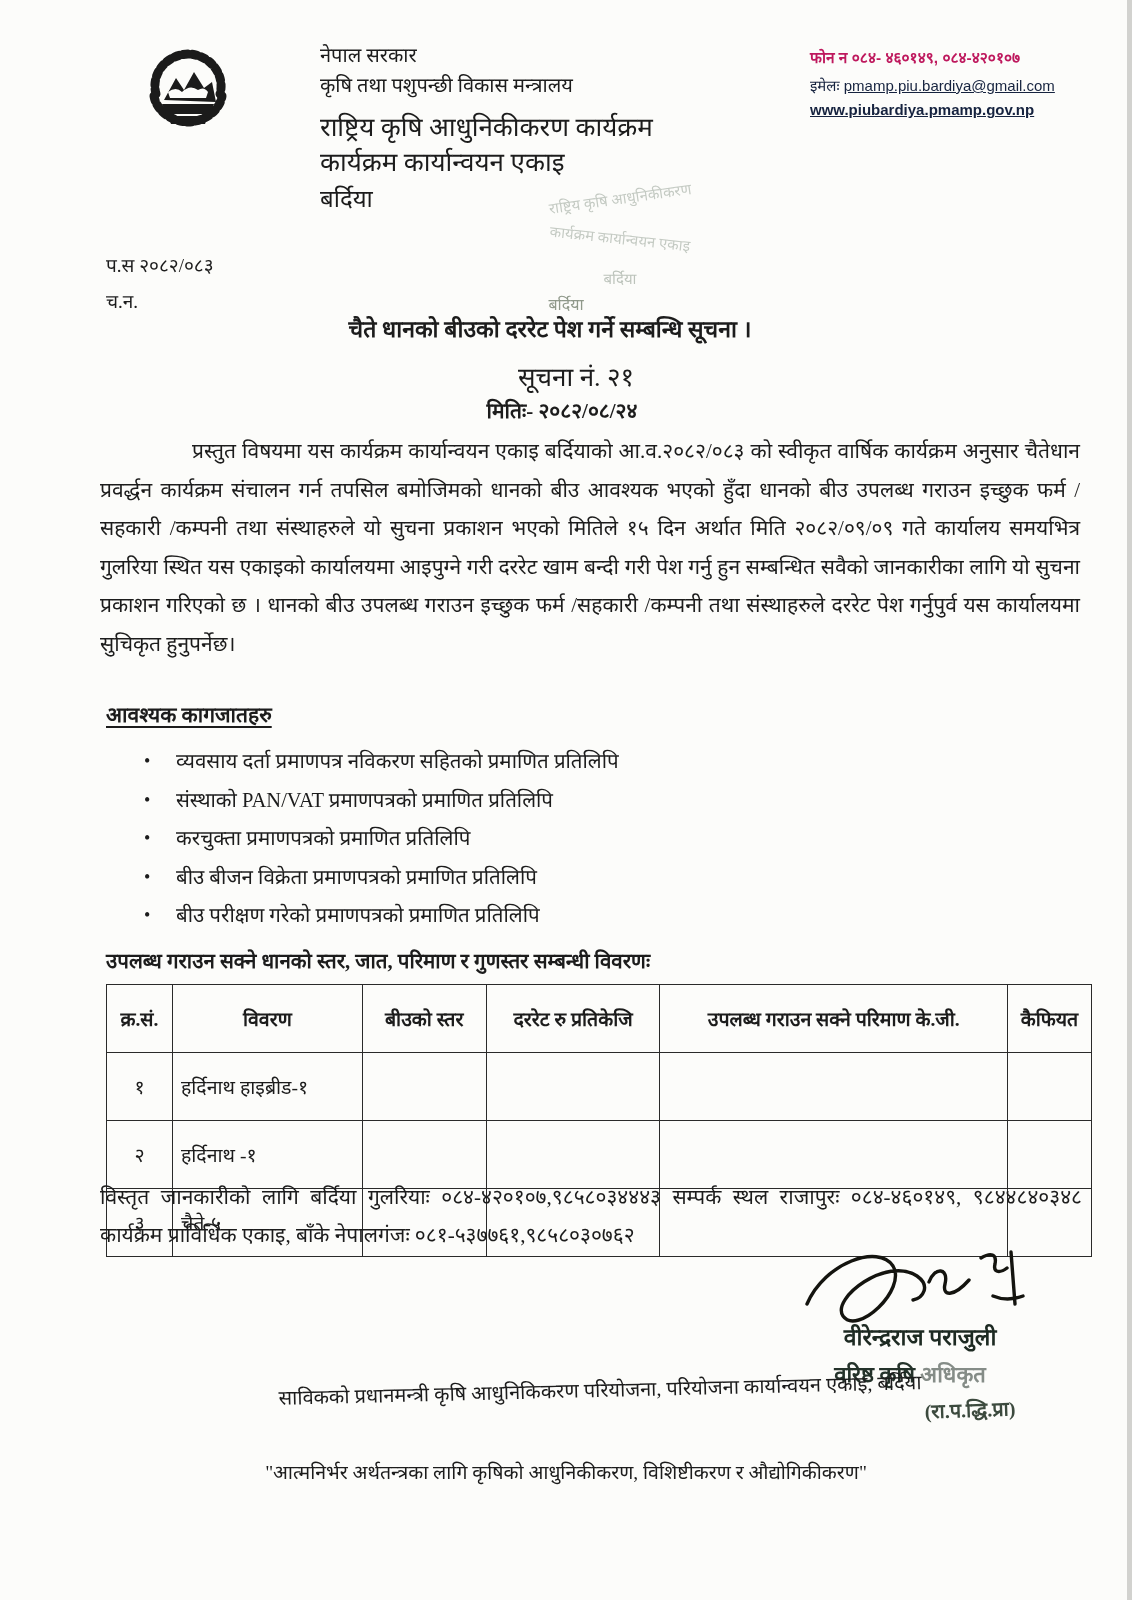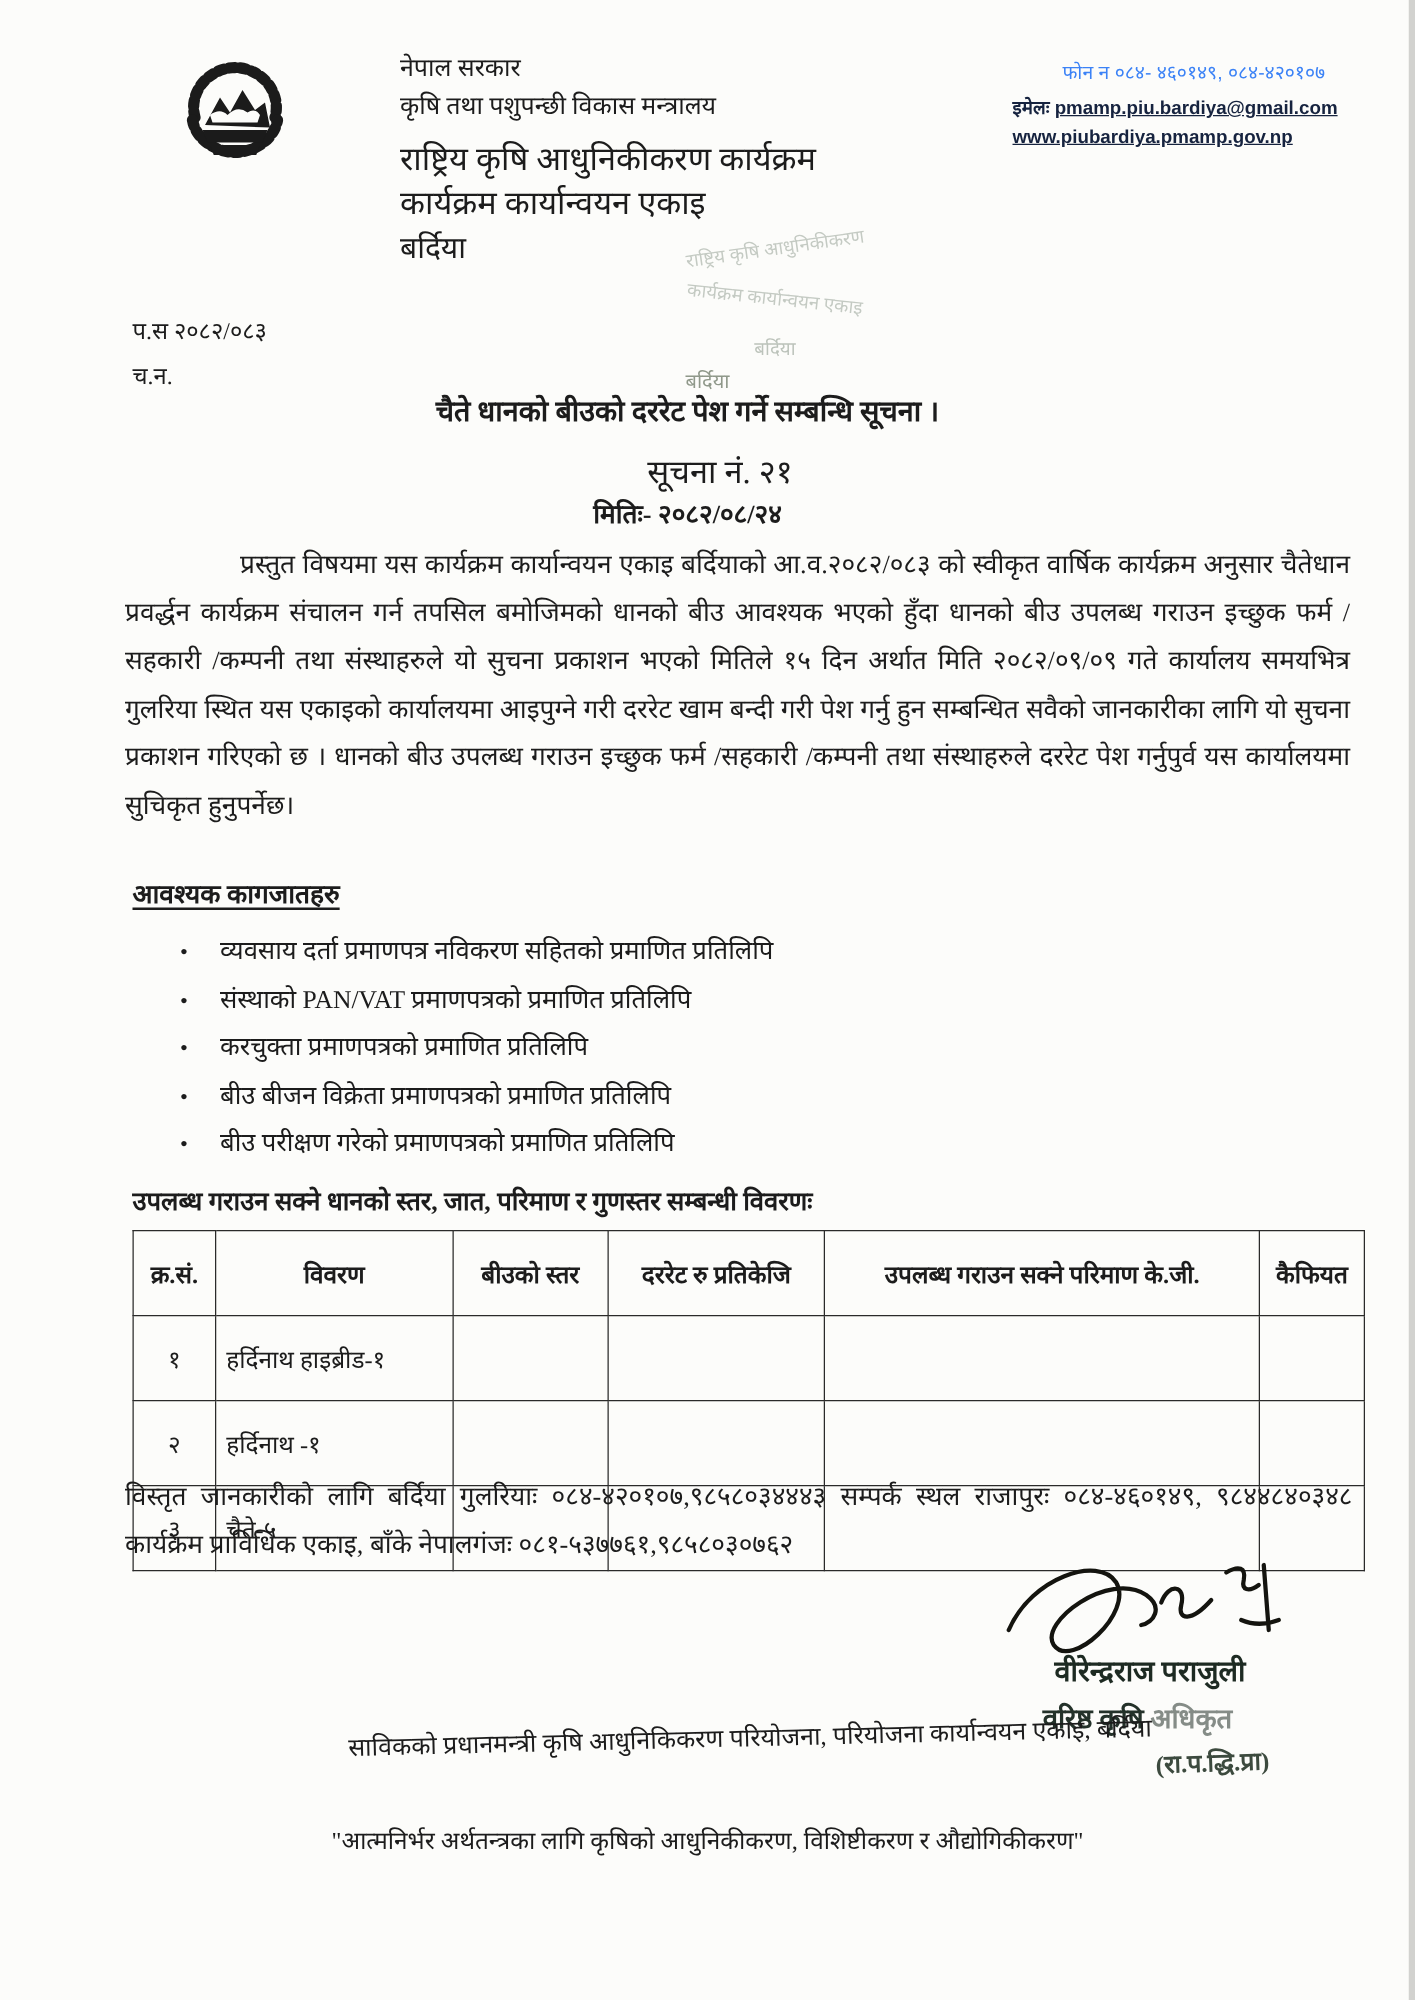--- a/index.html
+++ b/index.html
@@ -13,42 +13,42 @@
   
   .logo { position:absolute; left:138px; top:42px; width:100px; height:96px; }
   .header-center { position:absolute; left:320px; top:44px; width:580px; line-height:1.18; }
   .hc-gov       { font-size:20px; }
   .hc-ministry  { font-size:20px; margin-top:6px; }
   .hc-program   { font-size:26px; font-weight:normal; margin-top:16px; }
   .hc-unit      { font-size:26px; margin-top:4px; }
   .hc-district  { font-size:24px; margin-top:6px; }
   .hc-juris     { font-size:16px; margin-top:8px; }
   .header-right { position:absolute; left:810px; top:46px; width:290px; font-family:"Liberation Sans",sans-serif; }
-  .hr-phone { font-size:15.5px; font-weight:normal; color:#3b82f6;text-align:center; }
-  .hr-email { font-size:15px; font-weight:bold; color:#16233f; margin-top:7px; }
+  .hr-phone { font-size:15.5px; font-weight:bold; color:#be185d; }
+  .hr-email { font-size:15px; font-weight:normal; color:#16233f; margin-top:7px; }
   .hr-email .addr { text-decoration:underline; }
   .hr-web   { font-size:15px; font-weight:bold; color:#16233f; text-decoration:underline; margin-top:6px; }
   
   .office-stamp { position:absolute; left:470px; top:150px; width:300px; height:160px;
     color:#6b7b6b; opacity:.55; pointer-events:none; }
   .office-stamp .arc1 { position:absolute; left:20px; top:38px; width:260px; text-align:center;
     font-size:15px; transform:rotate(-8deg); opacity:.7; }
   .office-stamp .arc2 { position:absolute; left:30px; top:78px; width:240px; text-align:center;
     font-size:15px; transform:rotate(6deg); opacity:.7; }
   .office-stamp .arc3 { position:absolute; left:80px; top:118px; width:140px; text-align:center;
     font-size:15px; opacity:.8; }
   
   .ref-block { position:absolute; left:106px; top:248px; font-size:19px; line-height:1.9; }
   
   .stamp-bardiya-top { position:absolute; left:0; top:293px; width:1132px; text-align:center;
     font-size:16px; color:#75806f; opacity:.8; }
   .doc-title  { position:absolute; left:0; top:312px; width:1100px; text-align:center;
     font-size:23px; font-weight:bold; }
   .doc-number { position:absolute; left:0; top:358px; width:1100px; text-align:center; font-size:26px;margin-left:26px; }
-  .doc-date   { position:absolute; left:0; top:396px; width:1100px; text-align:center;
+  .doc-date   { position:absolute; left:12px; top:396px; width:1100px; text-align:center;
     font-size:21px; font-weight:bold; }
   
   .body-par { position:absolute; left:100px; top:432px; width:980px;
     font-size:21px; line-height:38.5px; text-align:justify; text-indent:92px; }
   
   .docs { position:absolute; left:106px; top:700px; width:900px; }
   .docs-heading { font-size:21px; font-weight:bold; text-decoration:underline; text-underline-offset:4px; }
   .docs ul { list-style:none; margin-top:14px; }
   .docs li { font-size:20.5px; line-height:38.5px; padding-left:70px; position:relative; }
   .docs li .bullet { position:absolute; left:38px; top:0; font-size:18px; }

